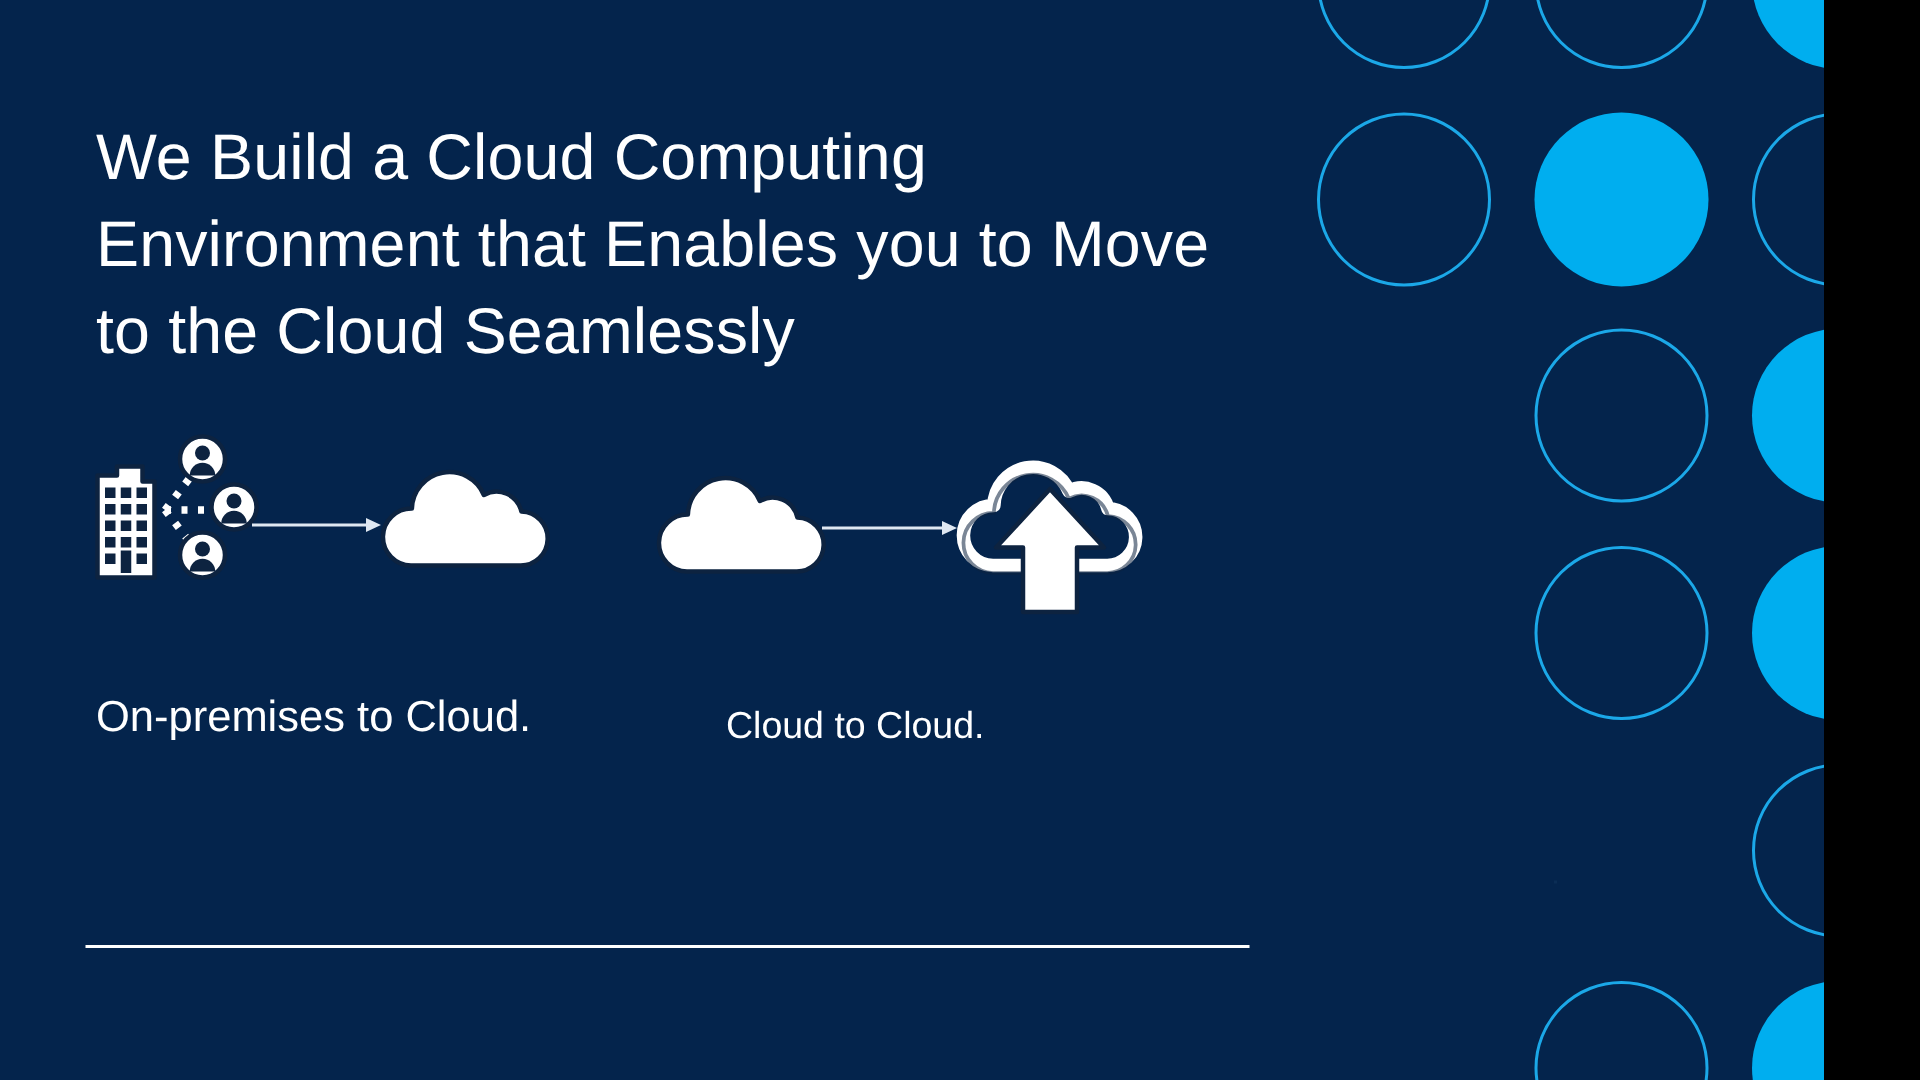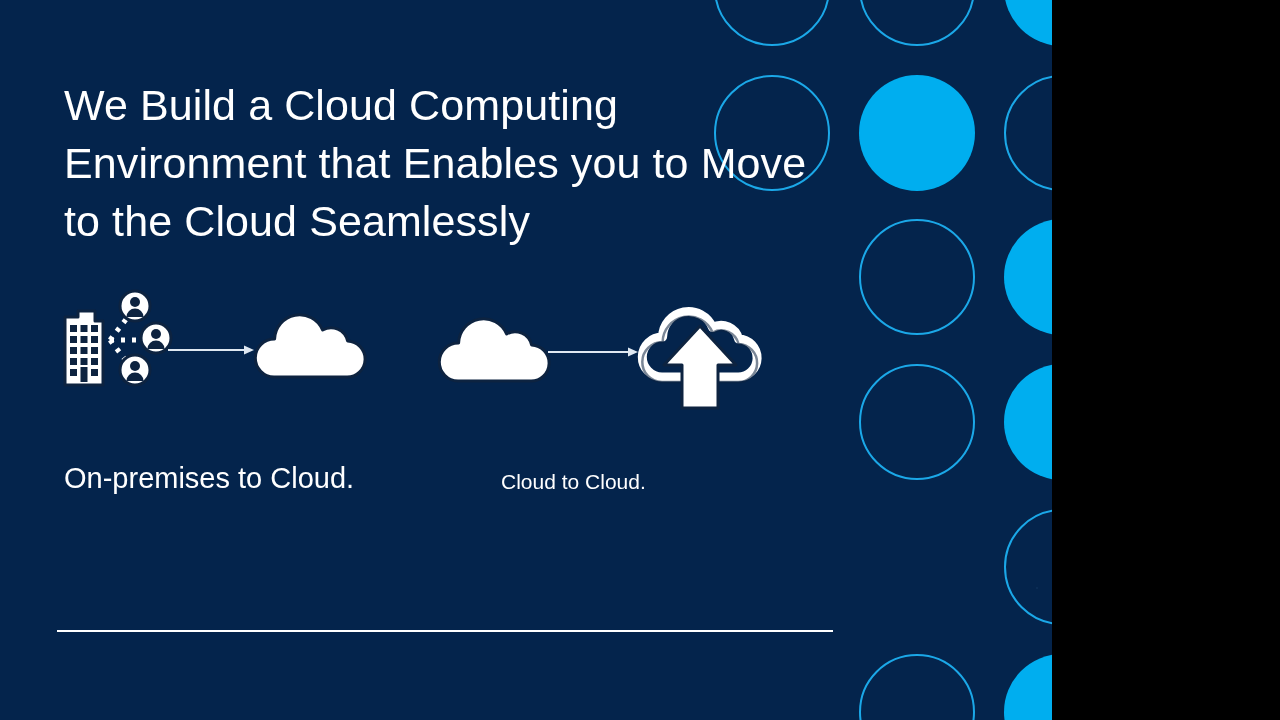--- a/index.html
+++ b/index.html
@@ -3,21 +3,21 @@
 <meta charset="utf-8">
 <title>Cloud Computing Slide</title>
 <style>
   html, body {
     margin: 0;
     padding: 0;
     background: #000;
   }
   #slide {
     position: relative;
-    width: 1052px;
+    width: 1216px;
     height: 720px;
     overflow: hidden;
     background: #04244c;
     font-family: "Liberation Sans", sans-serif;
     -webkit-font-smoothing: antialiased;
   }
 
   
   #circle-pattern {
     position: absolute;
@@ -86,21 +86,21 @@
   #cloud-two   { left: 430px; top: 28px; width: 130px; height: 72px; }
   #cloud-upload{ left: 632px; top: 14px; width: 136px; height: 112px; }
 
   
   .caption {
     position: absolute;
     color: #ffffff;
     font-weight: 400;
   }
   #caption-onprem { left: 64px; top: 462px; font-size: 29px; }
-  #caption-cloud  { left: 501px; top: 470px; font-size: 21px; }
+  #caption-cloud  { left: 484px; top: 470px; font-size: 25px; }
 
   
   #bottom-rule {
     position: absolute;
     left: 57px;
     top: 630px;
     width: 776px;
     height: 2px;
     background: #ffffff;
   }

